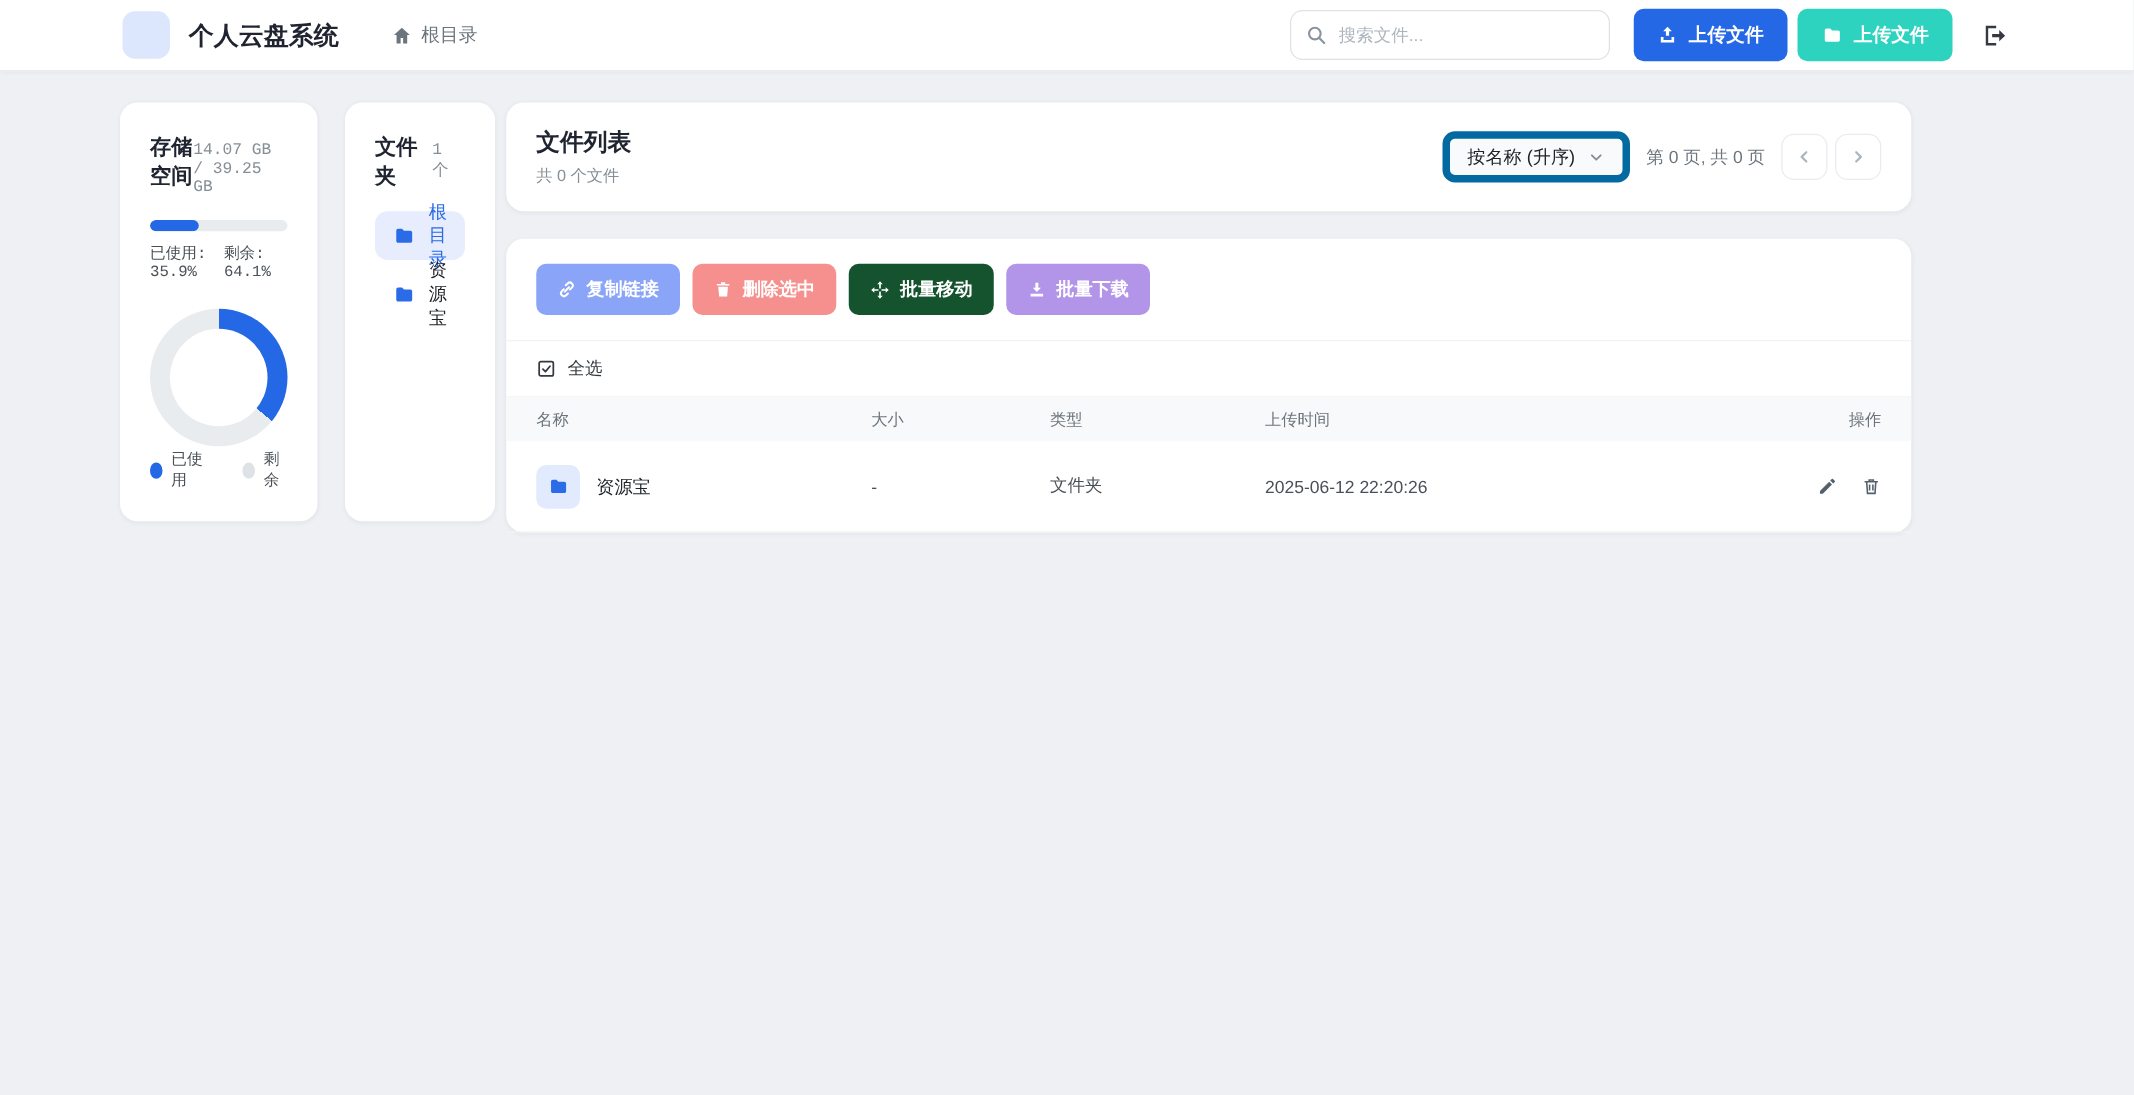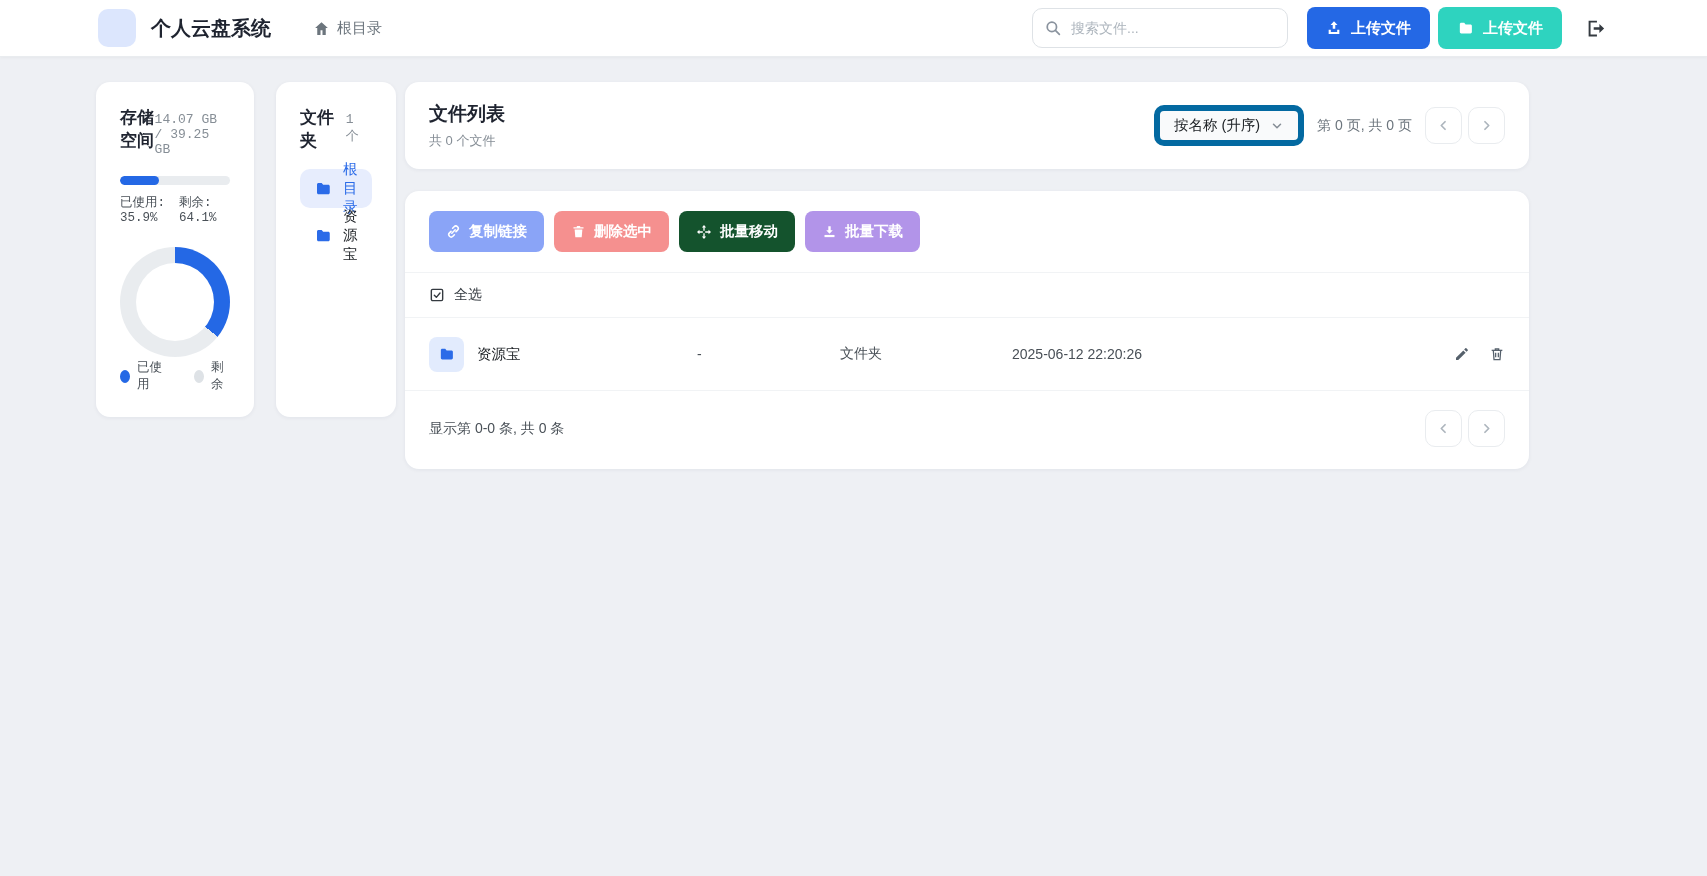--- a/index.html
+++ b/index.html
@@ -300,20 +300,27 @@
       <div class="selectall-row">
         <span>
           <svg width="16" height="16" viewBox="0 0 24 24" fill="none" stroke="#343a40" stroke-width="2.1">
               <rect x="3.5" y="3.5" width="17" height="17" rx="2"></rect>
               <path d="M8 12.5l3 3 5.5-6.5" stroke-linecap="round" stroke-linejoin="round"></path>
             </svg>
         </span>
         <span>全选</span>
       </div>
 
+      <div class="tgrid thead">
+        <span>名称</span>
+        <span>大小</span>
+        <span>类型</span>
+        <span>上传时间</span>
+        <span class="th-actions">操作</span>
+      </div>
 
       <div class="tgrid trow">
         <div class="name-cell">
           <span class="file-chip">
             <span>
               <svg width="17" height="17" viewBox="0 0 24 24" fill="#2b6be8">
                   <path d="M4 6c0-1.1.9-2 2-2h4.2l2 2.2H19c1.1 0 2 .9 2 2V17c0 1.1-.9 2-2 2H6c-1.1 0-2-.9-2-2V6z"></path>
                 </svg>
             </span>
           </span>
@@ -337,35 +344,16 @@
                   <path d="M4 6.5h16"></path>
                   <path d="M9.5 6.5v-2h5v2"></path>
                   <path d="M6.5 6.5l1 14h9l1-14"></path>
                   <path d="M10 10v7M14 10v7"></path>
                 </svg>
             </span>
           </button>
         </div>
       </div>
 
-      <div class="table-footer">
-        <span class="footer-info">显示第 0-0 条, 共 0 条</span>
-        <div class="pg-group">
-          <button class="pg-btn">
-            <span>
-              <svg width="15" height="15" viewBox="0 0 24 24" fill="none" stroke="#adb5bd" stroke-width="2.8" stroke-linecap="round" stroke-linejoin="round">
-                  <path d="M14.5 6l-6 6 6 6"></path>
-                </svg>
-            </span>
-          </button>
-          <button class="pg-btn">
-            <span>
-              <svg width="15" height="15" viewBox="0 0 24 24" fill="none" stroke="#adb5bd" stroke-width="2.8" stroke-linecap="round" stroke-linejoin="round">
-                  <path d="M9.5 6l6 6-6 6"></path>
-                </svg>
-            </span>
-          </button>
-        </div>
-      </div>
 
     </section>
   </main>
 </div>
 
 </body></html>

